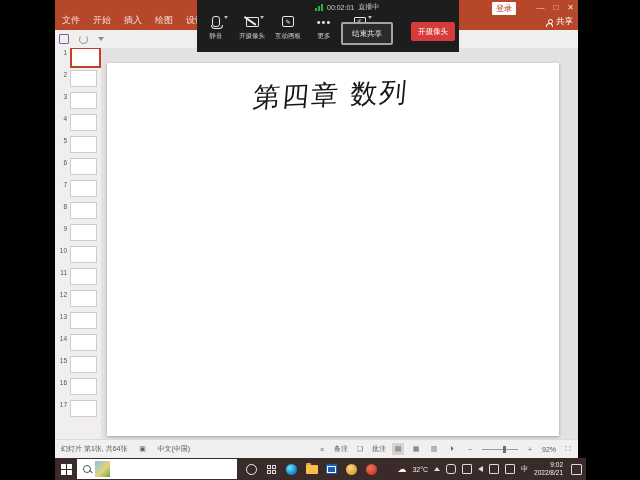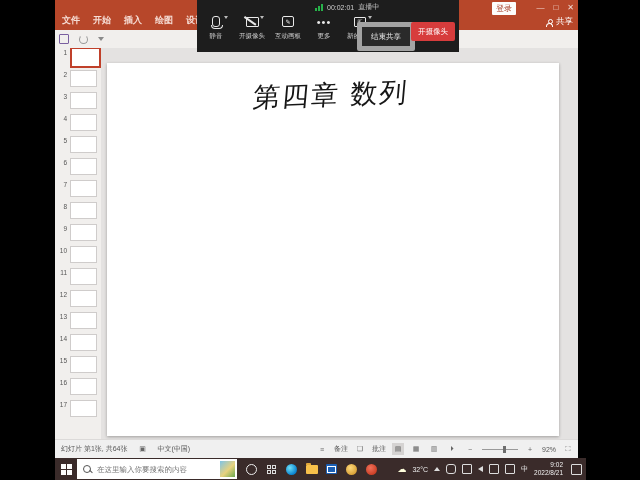--- a/index.html
+++ b/index.html
@@ -2,21 +2,21 @@
 <html><head>
 <meta charset="utf-8">
 <style>
   html,body{margin:0;padding:0;background:#000;}
   #stage{position:relative;width:640px;height:480px;background:#000;overflow:hidden;
          font-family:"Liberation Sans","DejaVu Sans",sans-serif;-webkit-font-smoothing:antialiased;}
   
   #win{position:absolute;left:55px;top:0;width:523px;height:458px;background:#f1efed;}
   .ribbon{position:absolute;left:0;top:0;width:100%;height:30px;background:#b7472a;}
   .tabs{position:absolute;left:7px;bottom:3px;display:flex;gap:13px;font-size:9px;color:#f6ddd5;}
-  .tabs .tab{cursor:default;font-weight:bold;}
+  .tabs .tab{cursor:default;}
   .win-ctrl{position:absolute;top:3px;right:4px;display:flex;gap:9px;color:#f3ddd6;font-size:8px;align-items:center;}
   .login-badge{position:absolute;top:2px;right:62px;background:#fdfdfb;color:#a8412a;font-size:8px;
                padding:1px 4px;border-radius:1px;}
   .share-btn{position:absolute;top:16px;right:5px;color:#fff;font-size:8.5px;display:flex;gap:3px;align-items:center;}
   .person-ico{width:7px;height:7px;display:inline-block;position:relative;}
   .person-ico:before{content:"";position:absolute;left:2px;top:0;width:3px;height:3px;border:1px solid #fff;border-radius:50%;}
   .person-ico:after{content:"";position:absolute;left:0;top:4px;width:5px;height:3px;border:1px solid #fff;border-bottom:none;border-radius:4px 4px 0 0;}
   .qat{position:absolute;left:4px;top:33px;display:flex;gap:10px;align-items:center;height:12px;}
   .save-ico{width:8px;height:8px;border:1.5px solid #7a5fa0;border-radius:1px;}
   .undo-ico{width:7px;height:7px;border:1.5px solid #9a9a9a;border-radius:50%;border-top-color:transparent;}
@@ -46,21 +46,21 @@
   
   #live{position:absolute;left:197px;top:0;width:262px;height:52px;background:#1d1d1d;z-index:20;
         color:#ddd;}
   .live-status{position:absolute;top:2px;left:118px;display:flex;gap:4px;align-items:center;font-size:7px;color:#ccc;}
   .signal{display:flex;align-items:flex-end;gap:1px;height:7px;}
   .signal i{display:block;width:2px;background:#27b24a;}
   .live-btns{position:absolute;left:4px;top:14px;display:flex;gap:6px;}
   .lbtn{width:30px;display:flex;flex-direction:column;align-items:center;gap:3px;font-size:6.5px;color:#cfcfcf;}
   .lbtn .ic{height:15px;display:flex;align-items:center;justify-content:center;color:#e8e8e8;}
   .dots{font-size:11px;letter-spacing:1px;color:#e8e8e8;}
-  .end-share{position:absolute;left:160px;top:22px;width:48px;height:19px;background:#2a2a2a;border:5px solid #a3a3a3;
+  .end-share{position:absolute;left:144px;top:22px;width:48px;height:19px;background:#2a2a2a;border:2px solid #a3a3a3;
              color:#e6e6e6;font-size:7.5px;display:flex;align-items:center;justify-content:center;border-radius:2px;}
   .end-live{position:absolute;left:214px;top:22px;width:44px;height:19px;background:#d73c3c;color:#fff;
             font-size:7.5px;display:flex;align-items:center;justify-content:center;border-radius:2px;}
   
   #taskbar{position:absolute;left:55px;top:458px;width:531px;height:22px;background:#3a2b2a;z-index:10;
            display:flex;align-items:center;color:#eee;}
   .start{width:22px;display:flex;align-items:center;justify-content:center;}
   .winlogo{display:grid;grid-template-columns:5px 5px;grid-template-rows:5px 5px;gap:1px;}
   .winlogo i{background:#fdfdfd;display:block;}
   .searchbox{width:152px;height:20px;background:#fff;display:flex;align-items:center;gap:4px;padding:0 2px 0 6px;}
@@ -290,21 +290,20 @@
     <div class="start">
       <span class="winlogo">
           <i></i>
           <i></i>
           <i></i>
           <i></i>
         </span>
     </div>
     <div class="searchbox">
       <span class="mag"></span>
-      <input placeholder="在这里输入你要搜索的内容" style="">
       <span class="sb-img"></span>
     </div>
     <div class="tb-icons">
       <span class="tb-ic">
           <span class="cortana"></span>
         </span>
       <span class="tb-ic">
           <span class="taskview">
             <i></i>
             <i></i>

